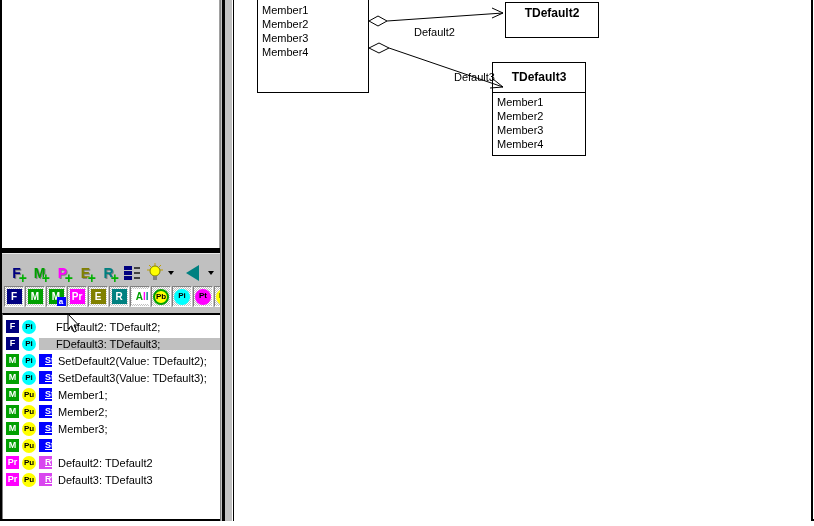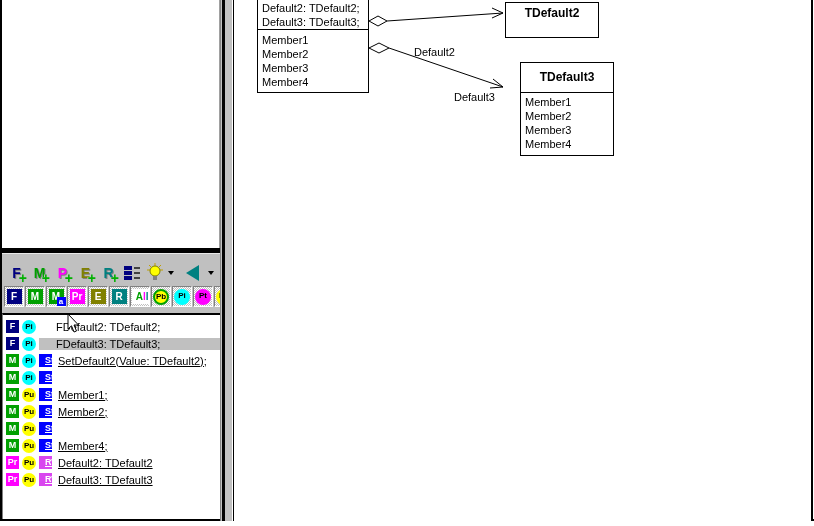--- a/index.html
+++ b/index.html
@@ -57,42 +57,42 @@
                  overflow:hidden; padding-top:3px; }
   .mrow { display:flex; align-items:center; height:17px; padding-left:3px; font-size:11px; color:#000; }
   .ic { flex:0 0 auto; width:13px; height:13px; margin-right:3px; color:#fff; font-weight:bold;
         font-size:9px; line-height:13px; text-align:center; }
   .ic.underl { text-decoration:underline;padding-left:6px; }
   .ic-f{background:#000080}.ic-m{background:#00a000}.ic-pr{background:#ff00ff}
   .ic-st{background:#0000ff}.ic-rw{background:#d946ef}
   .ic.circ { width:14px; height:14px; border-radius:50%; color:#000; font-size:8px; line-height:14px; }
   .ic-pi{background:#00ffff}.ic-pu{background:#ffff00}
   .mtext { flex:1 1 auto; padding-left:17px; white-space:nowrap; }
-  .mtext.short { padding-left:3px;text-decoration:underline; }
+  .mtext.short { padding-left:3px; }
   .mrow.selected .mtext { background:#c0c0c0; }
 
   
   #splitter { position:absolute; left:220px; top:0; width:13px; height:521px; background:#c0c0c0;
               border-left:1px solid #808080; border-right:1px solid #fff; }
   #splitter .dark { position:absolute; left:1px; top:0; width:3px; height:100%; background:#000; }
 
   
   #diagram { position:absolute; left:233px; top:0; width:578px; height:521px; background:#fff;
              border-left:1px solid #000; overflow:hidden; }
   .uml-box { position:absolute; border:1px solid #000; background:#fff; font-size:11px; }
   #main-class { left:23px; top:0; width:112px; height:93px; border-top:none; }
   #main-class .attrs { height:30px; border-bottom:1px solid #000; padding:1px 0 0 4px; line-height:14px; }
   #main-class .membs { padding:3px 0 0 4px; line-height:14px; }
   #class-td2 { left:271px; top:2px; width:94px; height:36px; }
-  #class-td3 { left:286px; top:62px; width:94px; height:94px; }
+  #class-td3 { left:258px; top:62px; width:94px; height:94px; }
   .uml-title { font-weight:bold; font-size:12px; text-align:center; line-height:21px; height:22px; }
   #class-td3 .uml-title { height:30px; line-height:29px; border-bottom:1px solid #000; }
   #class-td3 .membs { padding:2px 0 0 4px; line-height:14px; }
   #rel-svg { position:absolute; left:0; top:0; pointer-events:none; }
-  .rel-label { position:absolute; font-size:11px; color:#000;margin-top:20px; }
+  .rel-label { position:absolute; font-size:11px; color:#000; }
   #rel-label-1 { left:180px; top:26px; }
   #rel-label-2 { left:180px; top:71px;padding-left:40px; }
 
   #cursor { position:absolute; left:67px; top:314px; }
 </style>
 </head>
 <body>
 
 <div id="screen">
 
@@ -207,43 +207,44 @@
     <div class="mrow">
       <span class="ic ic-m">M</span>
       <span class="ic circ ic-pi">Pi</span>
       <span class="ic ic-st underl">St</span>
       <span class="mtext short">SetDefault2(Value: TDefault2);</span>
     </div>
     <div class="mrow">
       <span class="ic ic-m">M</span>
       <span class="ic circ ic-pi">Pi</span>
       <span class="ic ic-st underl">St</span>
+      <span class="mtext short">SetDefault3(Value: TDefault3);</span>
     </div>
     <div class="mrow">
       <span class="ic ic-m">M</span>
       <span class="ic circ ic-pu">Pu</span>
       <span class="ic ic-st underl">St</span>
       <span class="mtext short">Member1;</span>
     </div>
     <div class="mrow">
       <span class="ic ic-m">M</span>
       <span class="ic circ ic-pu">Pu</span>
       <span class="ic ic-st underl">St</span>
       <span class="mtext short">Member2;</span>
     </div>
     <div class="mrow">
       <span class="ic ic-m">M</span>
       <span class="ic circ ic-pu">Pu</span>
       <span class="ic ic-st underl">St</span>
-    </div>
-    <div class="mrow">
-      <span class="ic ic-m">M</span>
-      <span class="ic circ ic-pu">Pu</span>
-      <span class="ic ic-st underl">St</span>
-      <span class="mtext short">Member4;</span>
+      <span class="mtext short">Member3;</span>
+    </div>
+    <div class="mrow">
+      <span class="ic ic-m">M</span>
+      <span class="ic circ ic-pu">Pu</span>
+      <span class="ic ic-st underl">St</span>
     </div>
     <div class="mrow">
       <span class="ic ic-pr">Pr</span>
       <span class="ic circ ic-pu">Pu</span>
       <span class="ic ic-rw underl">RW</span>
       <span class="mtext short">Default2: TDefault2</span>
     </div>
     <div class="mrow">
       <span class="ic ic-pr">Pr</span>
       <span class="ic circ ic-pu">Pu</span>
@@ -256,24 +257,20 @@
     <polygon points="1,0 1,15 4.5,11.8 7,18 9.5,17 7,11 11.5,11" fill="#fff" stroke="#000" stroke-width="1"></polygon>
   </svg>
 
   <div id="splitter">
       <div class="dark"></div>
     </div>
 
   <div id="diagram">
 
     <div id="main-class" class="uml-box">
-      <div class="attrs">
-        <div>Default2: TDefault2;</div>
-        <div>Default3: TDefault3;</div>
-      </div>
       <div class="membs">
         <div>Member1</div>
         <div>Member2</div>
         <div>Member3</div>
         <div>Member4</div>
       </div>
     </div>
 
     <div id="class-td2" class="uml-box">
       <div class="uml-title">TDefault2</div>

